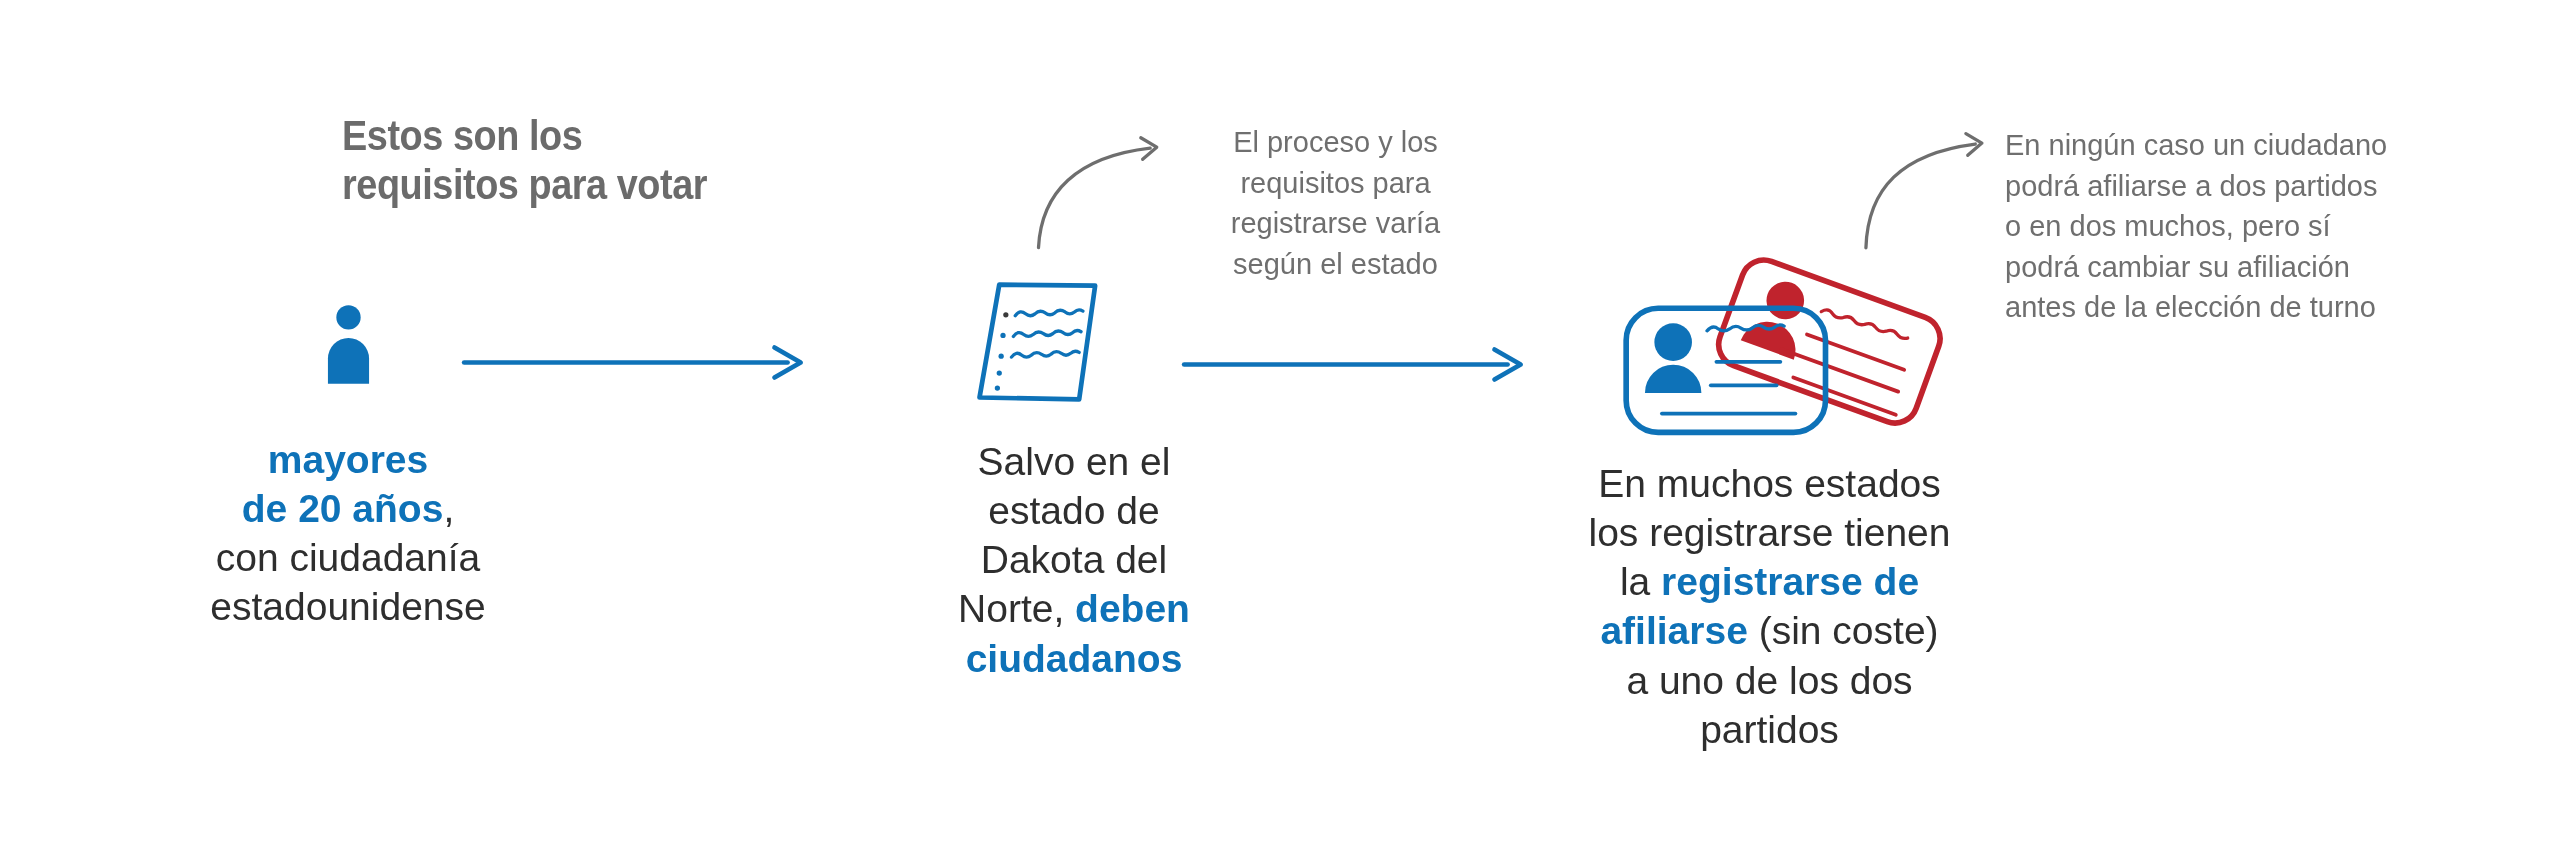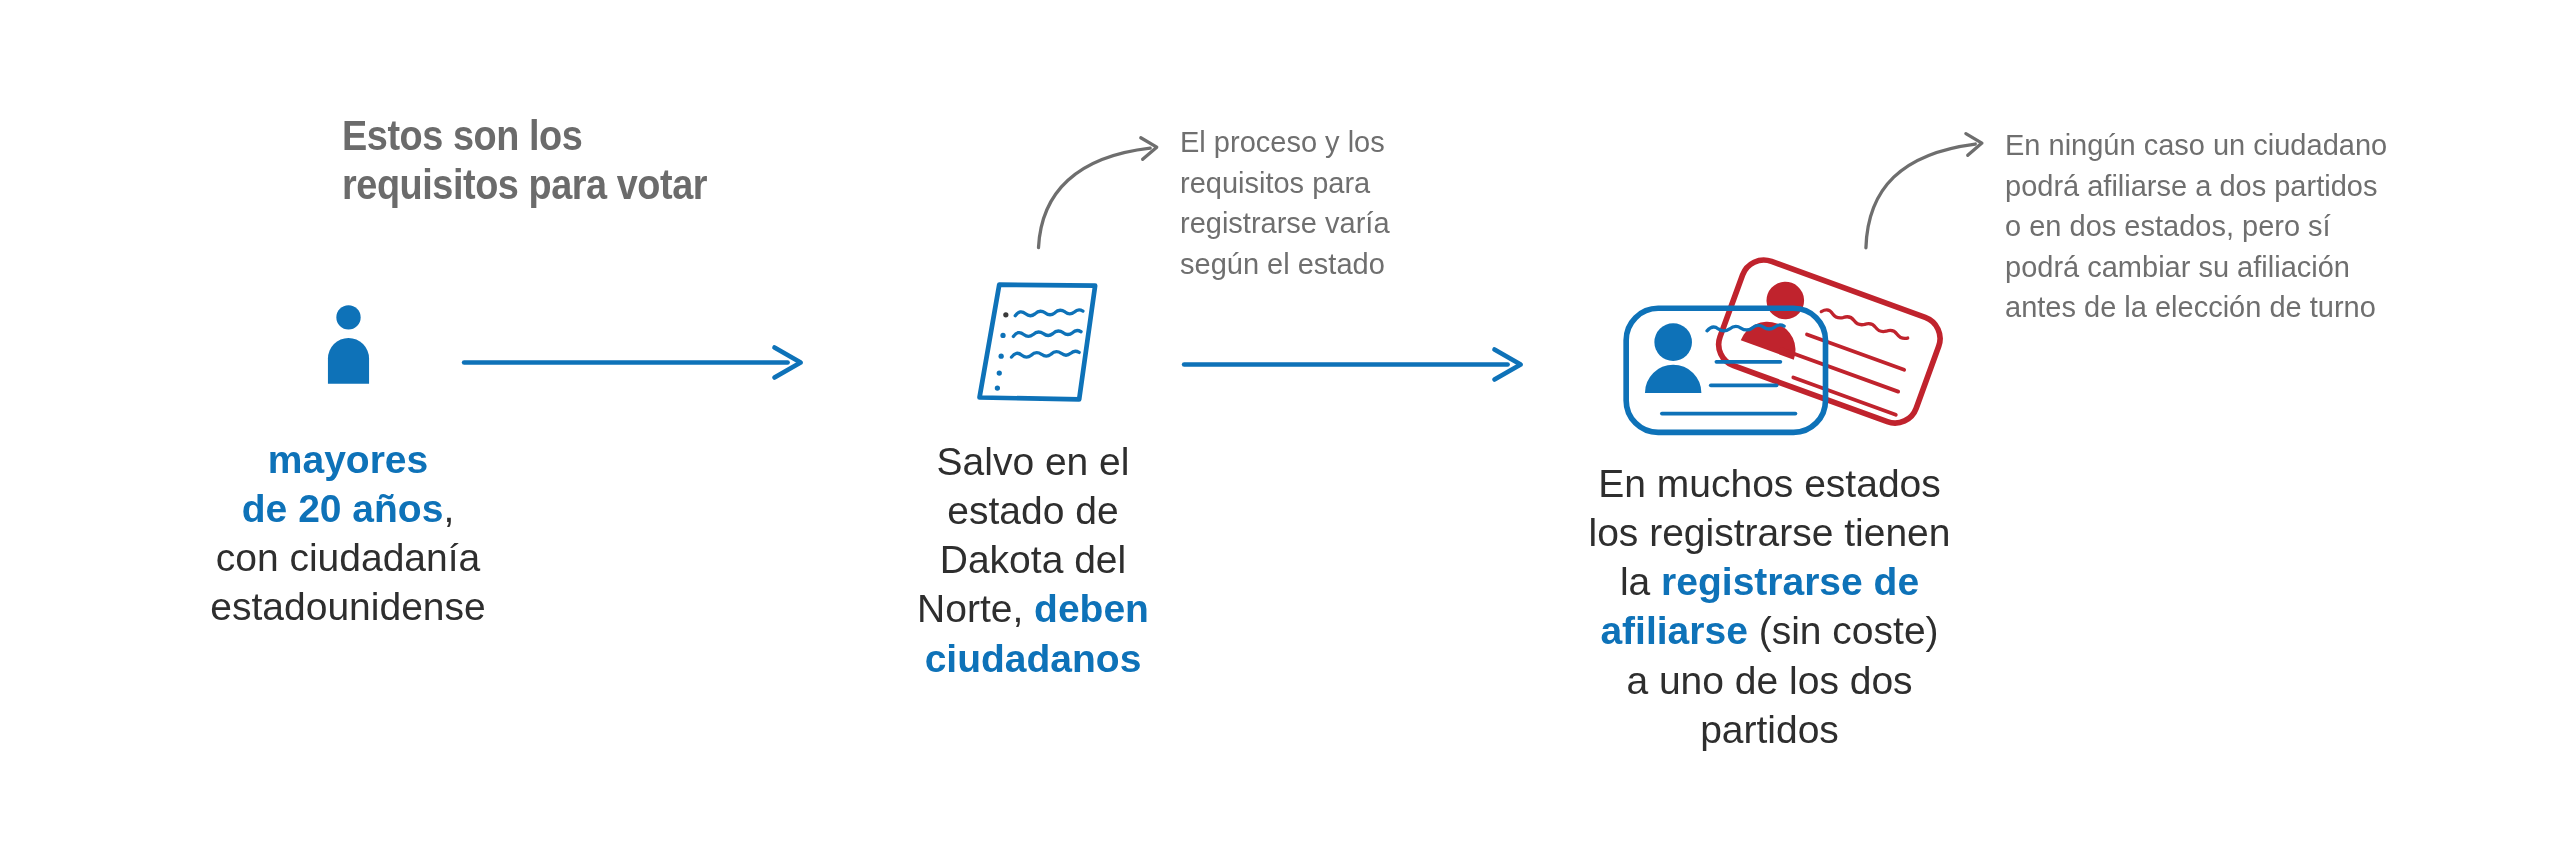--- a/index.html
+++ b/index.html
@@ -73,33 +73,33 @@
       <polygon points="29,8 131,9 114,130 8,128" class="stroke-blue" stroke-width="5" stroke-linejoin="round" fill="#ffffff"></polygon>
       <path d="M0,0 q5,-7 11,-2 q5,4 10,0 q5,-5 11,-1 q5,4 10,0 q5,-5 11,-1 q5,4 10,0 q4,-4 9,-1" transform="translate(46,41)" class="stroke-blue" stroke-width="3.5" stroke-linecap="round"></path>
       <path d="M0,0 q5,-7 11,-2 q5,4 10,0 q5,-5 11,-1 q5,4 10,0 q5,-5 11,-1 q5,4 10,0 q4,-4 9,-1" transform="translate(44,63)" class="stroke-blue" stroke-width="3.5" stroke-linecap="round"></path>
       <path d="M0,0 q5,-7 11,-2 q5,4 10,0 q5,-5 11,-1 q5,4 10,0 q5,-5 11,-1 q5,4 10,0 q4,-4 9,-1" transform="translate(42,85)" class="stroke-blue" stroke-width="3.5" stroke-linecap="round"></path>
       <circle cx="36" cy="40" r="2.8" fill="#3a3a3a"></circle>
       <circle cx="33" cy="62" r="2.8" class="fill-blue"></circle>
       <circle cx="31" cy="84" r="2.8" class="fill-blue"></circle>
       <circle cx="29" cy="102" r="2.8" class="fill-blue"></circle>
       <circle cx="27" cy="118" r="2.8" class="fill-blue"></circle>
     </svg>
-    <div class="step-text" style="left:843px; top:437px; width:380px;"><span>Salvo en el
+    <div class="step-text" style="left:884px; top:437px; width:380px;"><span>Salvo en el
 estado de
 Dakota del
 Norte, </span><span class="accent">deben
 ciudadanos</span></div>
   </div>
 
   <div>
     <svg class="abs" style="left:1024px; top:134px;" width="151" height="122" viewBox="0 0 160 130">
       <path d="M15,121 C18,62 56,24 134,15" class="stroke-gray" stroke-width="3.5" stroke-linecap="round"></path>
       <polyline points="124,4 141,14 126,27" class="stroke-gray" stroke-width="3.5" stroke-linecap="round" stroke-linejoin="round"></polyline>
     </svg>
-    <div class="note-text" style="left:1180px; top:122px; width:311px;">El proceso y los
+    <div class="note-text" style="left:1180px; top:122px; width:311px;text-align:center;">El proceso y los
 requisitos para
 registrarse varía
 según el estado</div>
   </div>
 
   <svg class="abs" style="left:1179px; top:343px;" width="358" height="43" viewBox="0 0 380 46">
     <line x1="4" y1="23" x2="350" y2="23" class="stroke-blue" stroke-width="5" stroke-linecap="round"></line>
     <polyline points="336,7 364,23 336,39" class="stroke-blue" stroke-width="5" stroke-linecap="round" stroke-linejoin="round"></polyline>
   </svg>
 
@@ -134,19 +134,19 @@
 partidos</span></div>
   </div>
 
   <div>
     <svg class="abs" style="left:1847px; top:128px;" width="151" height="132" viewBox="0 0 160 140">
       <path d="M20,127 C22,64 58,27 136,17" class="stroke-gray" stroke-width="3.5" stroke-linecap="round"></path>
       <polyline points="126,6 143,16 128,29" class="stroke-gray" stroke-width="3.5" stroke-linecap="round" stroke-linejoin="round"></polyline>
     </svg>
     <div class="note-text" style="left:2005px; top:125px; width:546px;">En ningún caso un ciudadano
 podrá afiliarse a dos partidos
-o en dos estados, pero sí
+o en dos muchos, pero sí
 podrá cambiar su afiliación
 antes de la elección de turno</div>
   </div>
 
 </div>
 
 
 </body></html>

